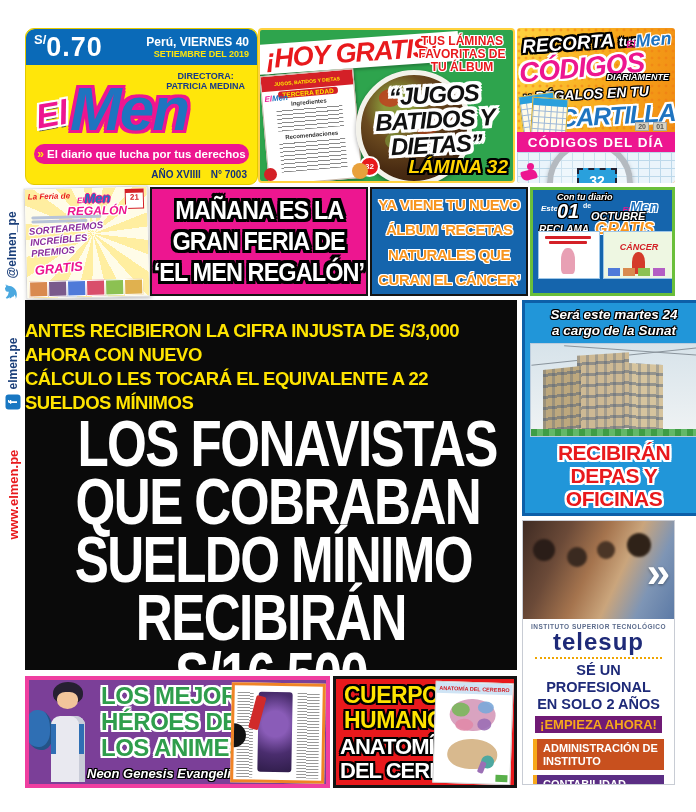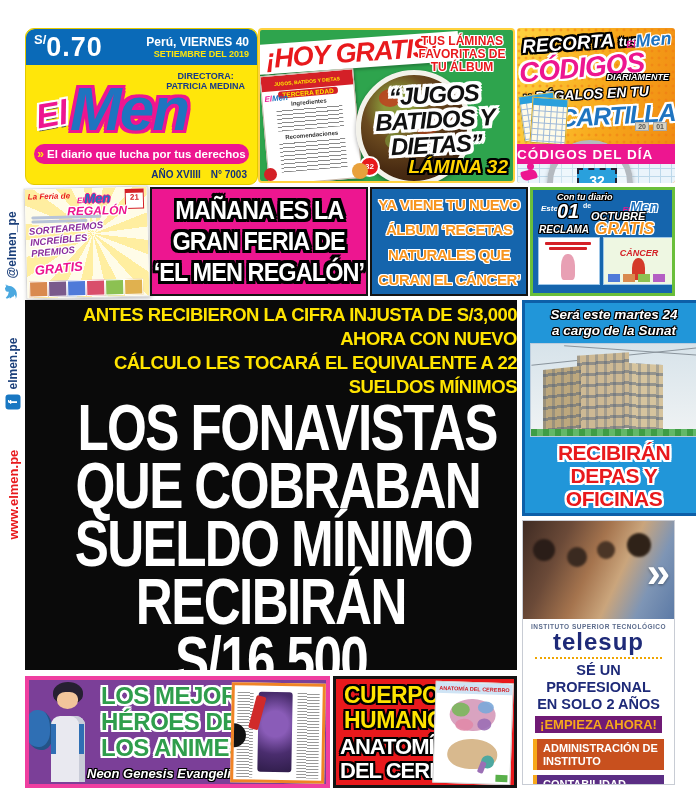--- a/index.html
+++ b/index.html
@@ -73,21 +73,21 @@
   .codes-logo .cl-el{color:#ed1690;font-size:10px;}
   .codes-logo .cl-men{color:#1f74c0;font-size:18px;text-shadow:-1px -1px 0 #fff,1px -1px 0 #fff,-1px 1px 0 #fff,1px 1px 0 #fff;}
   .rc2{position:absolute;left:2px;top:24px;transform:rotate(-5deg);font-style:italic;font-weight:800;color:#ed1690;font-size:28px;letter-spacing:-1px;}
   .rc2b{position:absolute;right:6px;top:44px;font-style:italic;font-weight:800;color:#fff;font-size:9px;}
   .rc3{position:absolute;left:6px;top:58px;transform:rotate(-3deg);font-style:italic;font-weight:800;color:#fff;font-size:14px;}
   .rc4{position:absolute;left:42px;top:73px;transform:rotate(-3deg);font-style:italic;font-weight:800;color:#1f74c0;font-size:25px;letter-spacing:-1px;}
   .mini-card{position:absolute;width:34px;height:44px;background:#fffbe8;border:1px solid #caa62a;
       background-image:linear-gradient(#9db8d8 1px,transparent 1px),linear-gradient(90deg,#9db8d8 1px,transparent 1px);background-size:6px 6px;}
   .mini-card::before{content:"";position:absolute;left:0;top:0;right:0;height:7px;background:#2aa0dc;}
   .chip20{position:absolute;background:#d8d2c2;color:#555;font-size:7px;font-weight:700;padding:0 2px;border:1px solid #aaa;}
-  .codes-band{position:absolute;left:0;right:0;top:116px;height:20px;background:#ed1690;display:flex;align-items:center;z-index:4;}
+  .codes-band{position:absolute;left:0;right:0;top:104px;height:20px;background:#ed1690;display:flex;align-items:center;justify-content:center;z-index:4;}
   .codes-band span{color:#fff;font-size:13.5px;font-weight:800;letter-spacing:1px;}
   .codes-bottom{position:absolute;left:0;right:0;top:124px;bottom:0;
       background:linear-gradient(#bcd8ea 1px,transparent 1px) 0 0/100% 8px,
                  linear-gradient(90deg,#bcd8ea 1px,transparent 1px) 0 0/11px 100%,#eaf4fb;}
   .magnifier{position:absolute;left:30px;top:-12px;width:74px;height:74px;border-radius:50%;border:6px solid #b4bac0;background:rgba(255,255,255,.25);box-shadow:0 2px 4px rgba(0,0,0,.25);}
   .code-num{position:absolute;left:60px;top:16px;width:36px;height:22px;background:#2aa0dc;border:2px dashed #223;color:#fff;font-size:14px;font-weight:800;display:flex;align-items:center;justify-content:center;z-index:5;}
   .pink-person{position:absolute;left:4px;bottom:3px;}
   .pp-head{width:7px;height:7px;border-radius:50%;background:#ed1690;margin-left:6px;}
   .pp-body{width:16px;height:10px;background:#ed1690;border-radius:2px 6px 2px 6px;transform:rotate(-15deg);}
 
@@ -116,31 +116,31 @@
   .pr-este{position:absolute;left:8px;top:14px;color:#fff;font-size:8px;font-weight:800;font-style:italic;}
   .pr-day{position:absolute;left:24px;top:10px;color:#fff;font-size:20px;font-weight:800;}
   .pr-de{position:absolute;left:50px;top:12px;color:#fff;font-size:7px;font-weight:700;}
   .pr-logo{position:absolute;right:14px;top:8px;font-style:italic;font-weight:800;}
   .pr-logo .pr-el{color:#ed1690;font-size:8px;}
   .pr-logo .pr-men{color:#1f74c0;font-size:14px;text-shadow:-1px -1px 0 #fff,1px -1px 0 #fff,-1px 1px 0 #fff,1px 1px 0 #fff;}
   .pr-month{position:absolute;left:58px;top:20px;color:#fff;font-size:11px;font-weight:800;font-style:italic;}
   .pr-reclama{position:absolute;left:6px;top:34px;color:#fff;font-size:10px;font-weight:800;}
   .pr-gratis{position:absolute;left:62px;top:30px;color:#f7941e;font-size:16px;font-weight:800;font-style:italic;}
   .pr-album{position:absolute;left:5px;top:47px;background:#fff;color:#1f74c0;font-size:10px;font-weight:800;font-style:italic;padding:0 4px;border-radius:2px;}
-  .pr-cover{position:absolute;bottom:8px;height:46px;background:#fff;border:1px solid #9ec7e8;overflow:hidden;}
+  .pr-cover{position:absolute;bottom:14px;height:46px;background:#fff;border:1px solid #9ec7e8;overflow:hidden;}
   .pr-c1{left:5px;width:60px;}
   .pr-c2{left:70px;width:70px;background:#eef7e2;}
   .pr-cline{position:absolute;background:#d42027;height:3px;border-radius:1px;}
   .pr-fig{position:absolute;border-radius:45% 45% 20% 20%;}
   .pr-cancer{position:absolute;left:0;right:0;top:10px;text-align:center;color:#d42027;font-size:9px;font-weight:800;font-style:italic;}
   .pr-thumb{position:absolute;bottom:2px;width:12px;height:8px;}
 
   
   .mainstory{left:25px;top:300px;width:492px;height:370px;background:#0a0a0a;overflow:hidden;}
-  .kicker{margin-top:3px;text-align:right;color:#ffe400;font-size:18.5px;line-height:24px;font-weight:800;letter-spacing:-.5px;}
+  .kicker{margin-top:19px;text-align:left;color:#ffe400;font-size:18.5px;line-height:24px;font-weight:800;letter-spacing:-.5px;}
   .hl-row{text-align:center;}
   .hl{display:inline-block;color:#fff;font-weight:800;font-size:64px;line-height:58px;letter-spacing:-2px;transform:scaleX(.8);transform-origin:50% 50%;white-space:nowrap;}
 
   
   .sunat{left:522px;top:300px;width:184px;height:216px;background:#2196d9;border:3px solid #0d5fa8;box-sizing:border-box;overflow:hidden;}
   .sunat-kicker{margin-top:4px;text-align:center;color:#fff;font-size:13.5px;line-height:16px;font-weight:800;}
   .sunat-photo{position:relative;margin:4px 5px 0;height:92px;background:linear-gradient(#d7e3ea,#f0f3f4);overflow:hidden;border:1px solid #bcd;}
   .tower{position:absolute;
       background:repeating-linear-gradient(0deg,rgba(70,90,120,.45) 0 3px,transparent 3px 11px),
                  repeating-linear-gradient(90deg,rgba(70,90,120,.30) 0 3px,transparent 3px 9px),#cdb994;}

